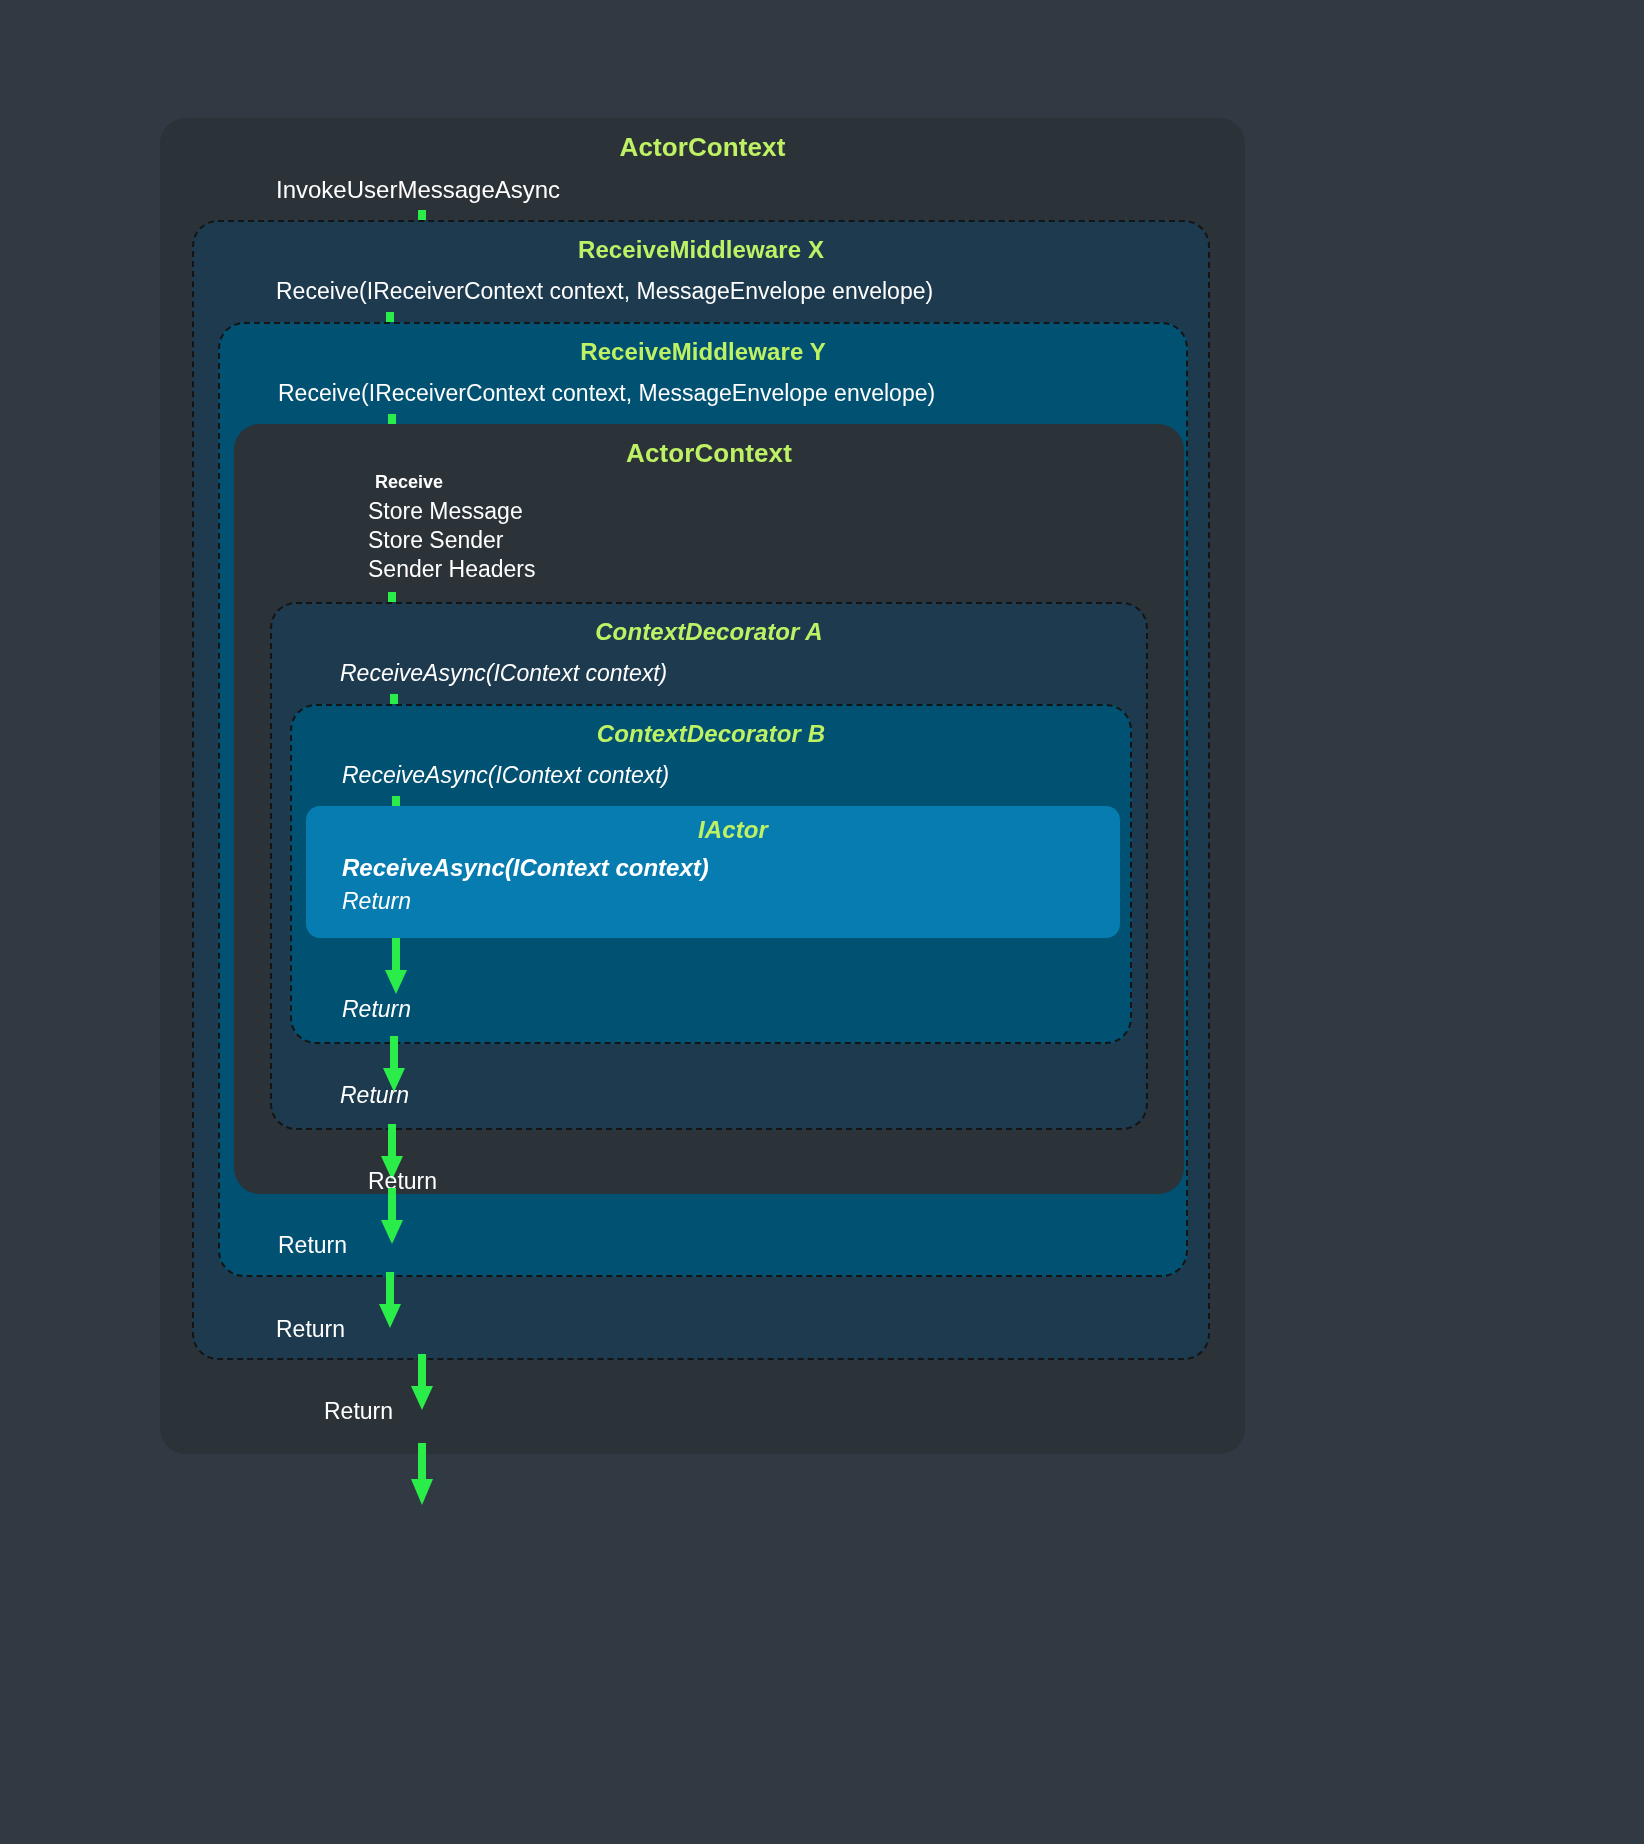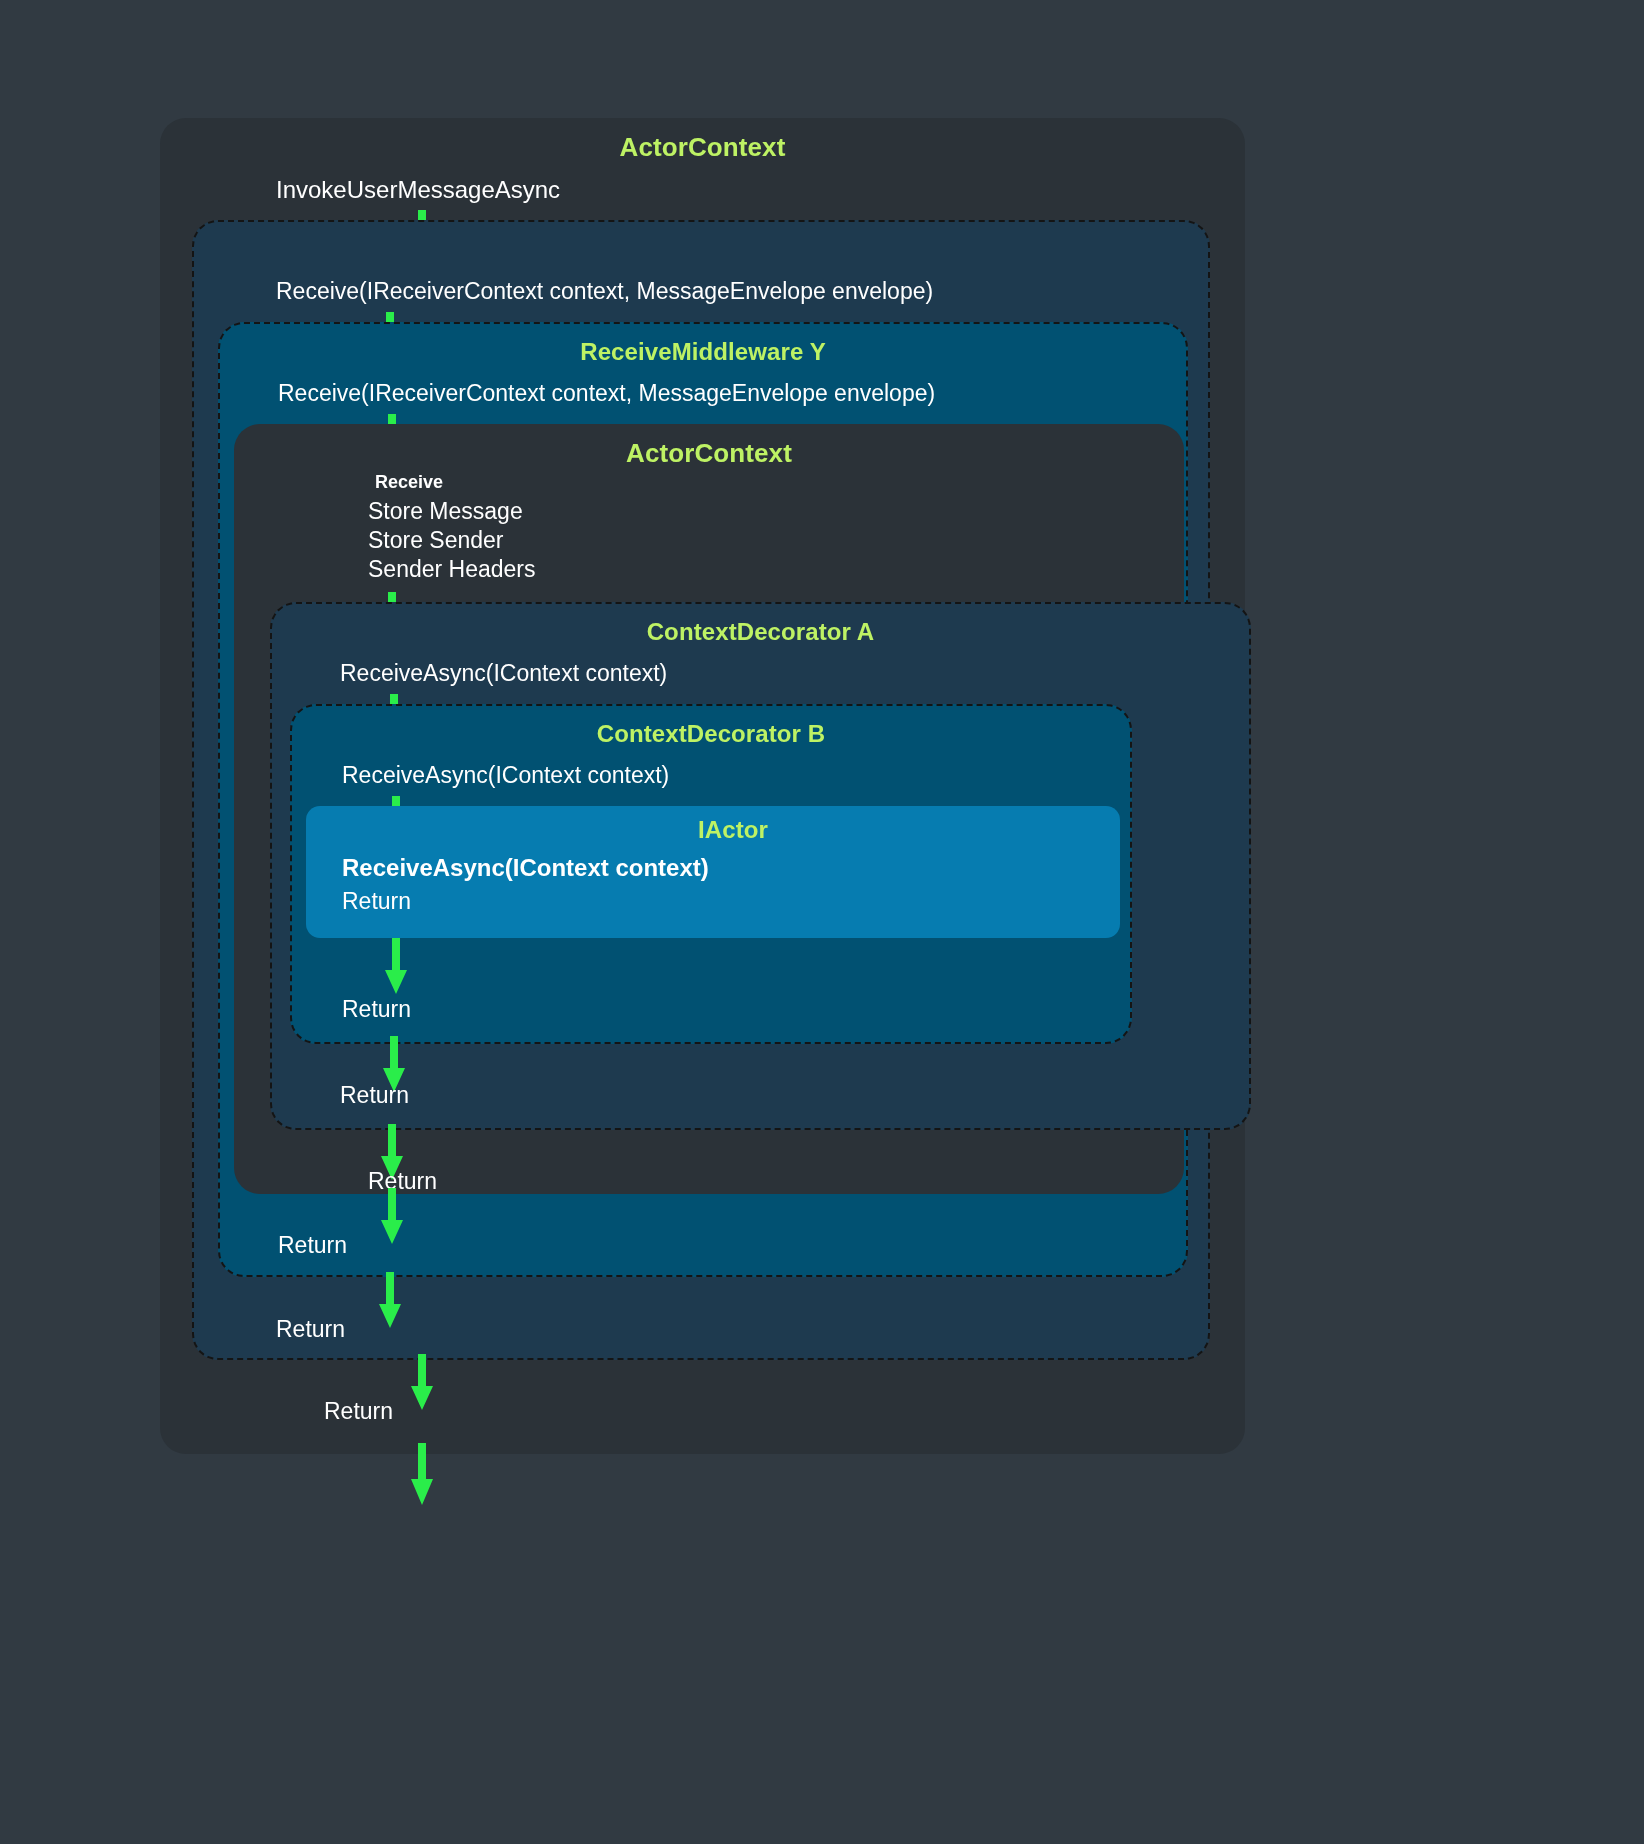--- a/index.html
+++ b/index.html
@@ -69,20 +69,21 @@
     <div class="call-label" style="position:absolute; left:116px; top:58px; font-size:24px;">InvokeUserMessageAsync</div>
 
     <div class="arrow" style="position:absolute; left:248px; top:92px;">
       <svg width="28" height="56" viewBox="0 0 28 56">
         <path d="M10 0 h8 v32 h7 L14 56 L3 32 h7 z" fill="#2aed4a"></path>
       </svg>
     </div>
 
     <div class="box dashed lvl-dark" style="position:absolute; left:32px; top:102px; width:1018px; height:1140px;">
 
+      <div class="box-title" style="position:absolute; left:0; top:14px; width:100%; font-size:24px;">ReceiveMiddleware X</div>
 
       <div class="call-label" style="position:absolute; left:82px; top:56px; font-size:23px;">Receive(IReceiverContext context, MessageEnvelope envelope)</div>
 
       <div class="arrow" style="position:absolute; left:182px; top:90px;">
         <svg width="28" height="56" viewBox="0 0 28 56">
           <path d="M10 0 h8 v32 h7 L14 56 L3 32 h7 z" fill="#2aed4a"></path>
         </svg>
       </div>
 
       <div class="box dashed lvl-mid" style="position:absolute; left:24px; top:100px; width:970px; height:955px;">
@@ -107,21 +108,21 @@
             <div class="stack-line" style="font-size:23px; line-height:24px; margin-top:5px;">Store Sender</div>
             <div class="stack-line" style="font-size:23px; line-height:24px; margin-top:5px;">Sender Headers</div>
           </div>
 
           <div class="arrow" style="position:absolute; left:144px; top:168px;">
             <svg width="28" height="56" viewBox="0 0 28 56">
               <path d="M10 0 h8 v32 h7 L14 56 L3 32 h7 z" fill="#2aed4a"></path>
             </svg>
           </div>
 
-          <div class="box dashed lvl-dark" style="position:absolute; left:36px; top:178px; width:981px; height:528px;">
+          <div class="box dashed lvl-dark" style="position:absolute; left:36px; top:178px; width:878px; height:528px;font-style:italic;">
 
             <div class="box-title" style="position:absolute; left:0; top:14px; width:100%; font-size:24px;">ContextDecorator A</div>
 
             <div class="call-label" style="position:absolute; left:68px; top:56px; font-size:23px;">ReceiveAsync(IContext context)</div>
 
             <div class="arrow" style="position:absolute; left:108px; top:90px;">
               <svg width="28" height="56" viewBox="0 0 28 56">
                 <path d="M10 0 h8 v32 h7 L14 56 L3 32 h7 z" fill="#2aed4a"></path>
               </svg>
             </div>

